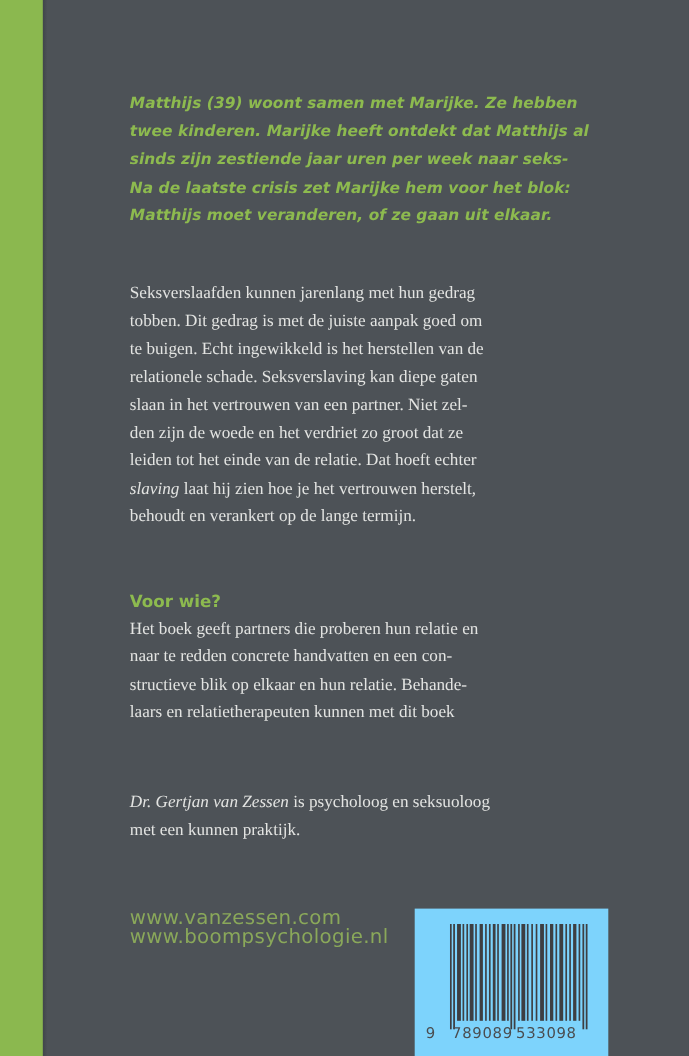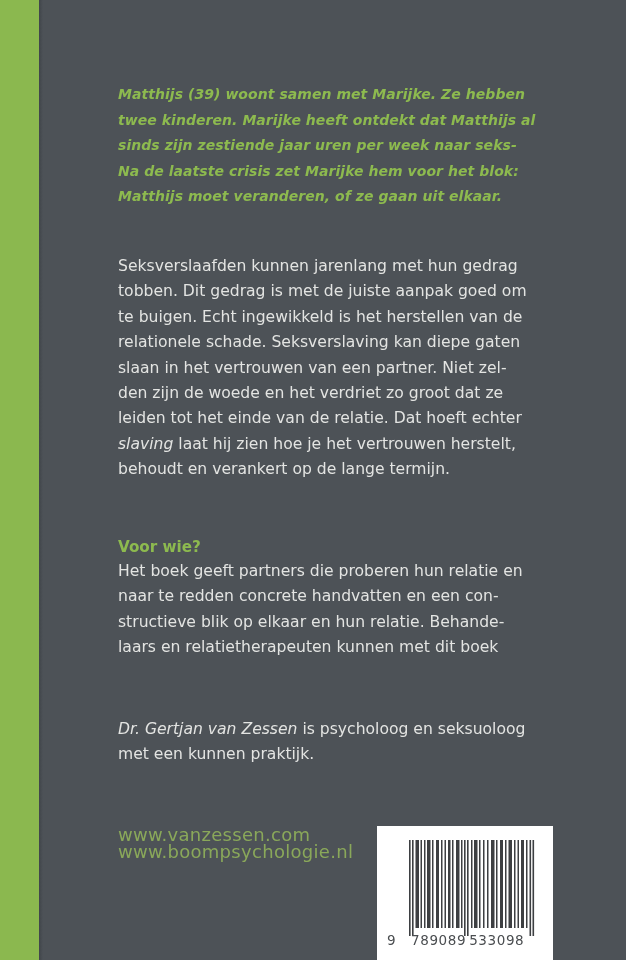--- a/index.html
+++ b/index.html
@@ -53,20 +53,21 @@
       display: block;
       white-space: nowrap;
     }
     .body-text {
       position: absolute;
       left: 0;
       width: 430px;
       color: #e3e4e2;
       font-size: 15.6px;
       line-height: 25.4px;
+      font-family: Liberation Serif, serif;
     }
     .para1 { top: 254px; }
     .section-heading {
       position: absolute;
       top: 535px;
       left: 0;
       color: #8dba4f;
       font-weight: bold;
       font-size: 15.2px;
       line-height: 24px;
@@ -87,21 +88,21 @@
       display: block;
       color: inherit;
       text-decoration: none;
     }
     .barcode-box {
       position: absolute;
       left: 377px;
       top: 826px;
       width: 176px;
       height: 134px;
-      background: #ffffff;
+      background: #7dd3fc;
     }
     .barcode {
       position: absolute;
       left: 32px;
       top: 14px;
       width: 126px;
       height: 96px;
     }
     .barcode-digits {
       position: absolute;

